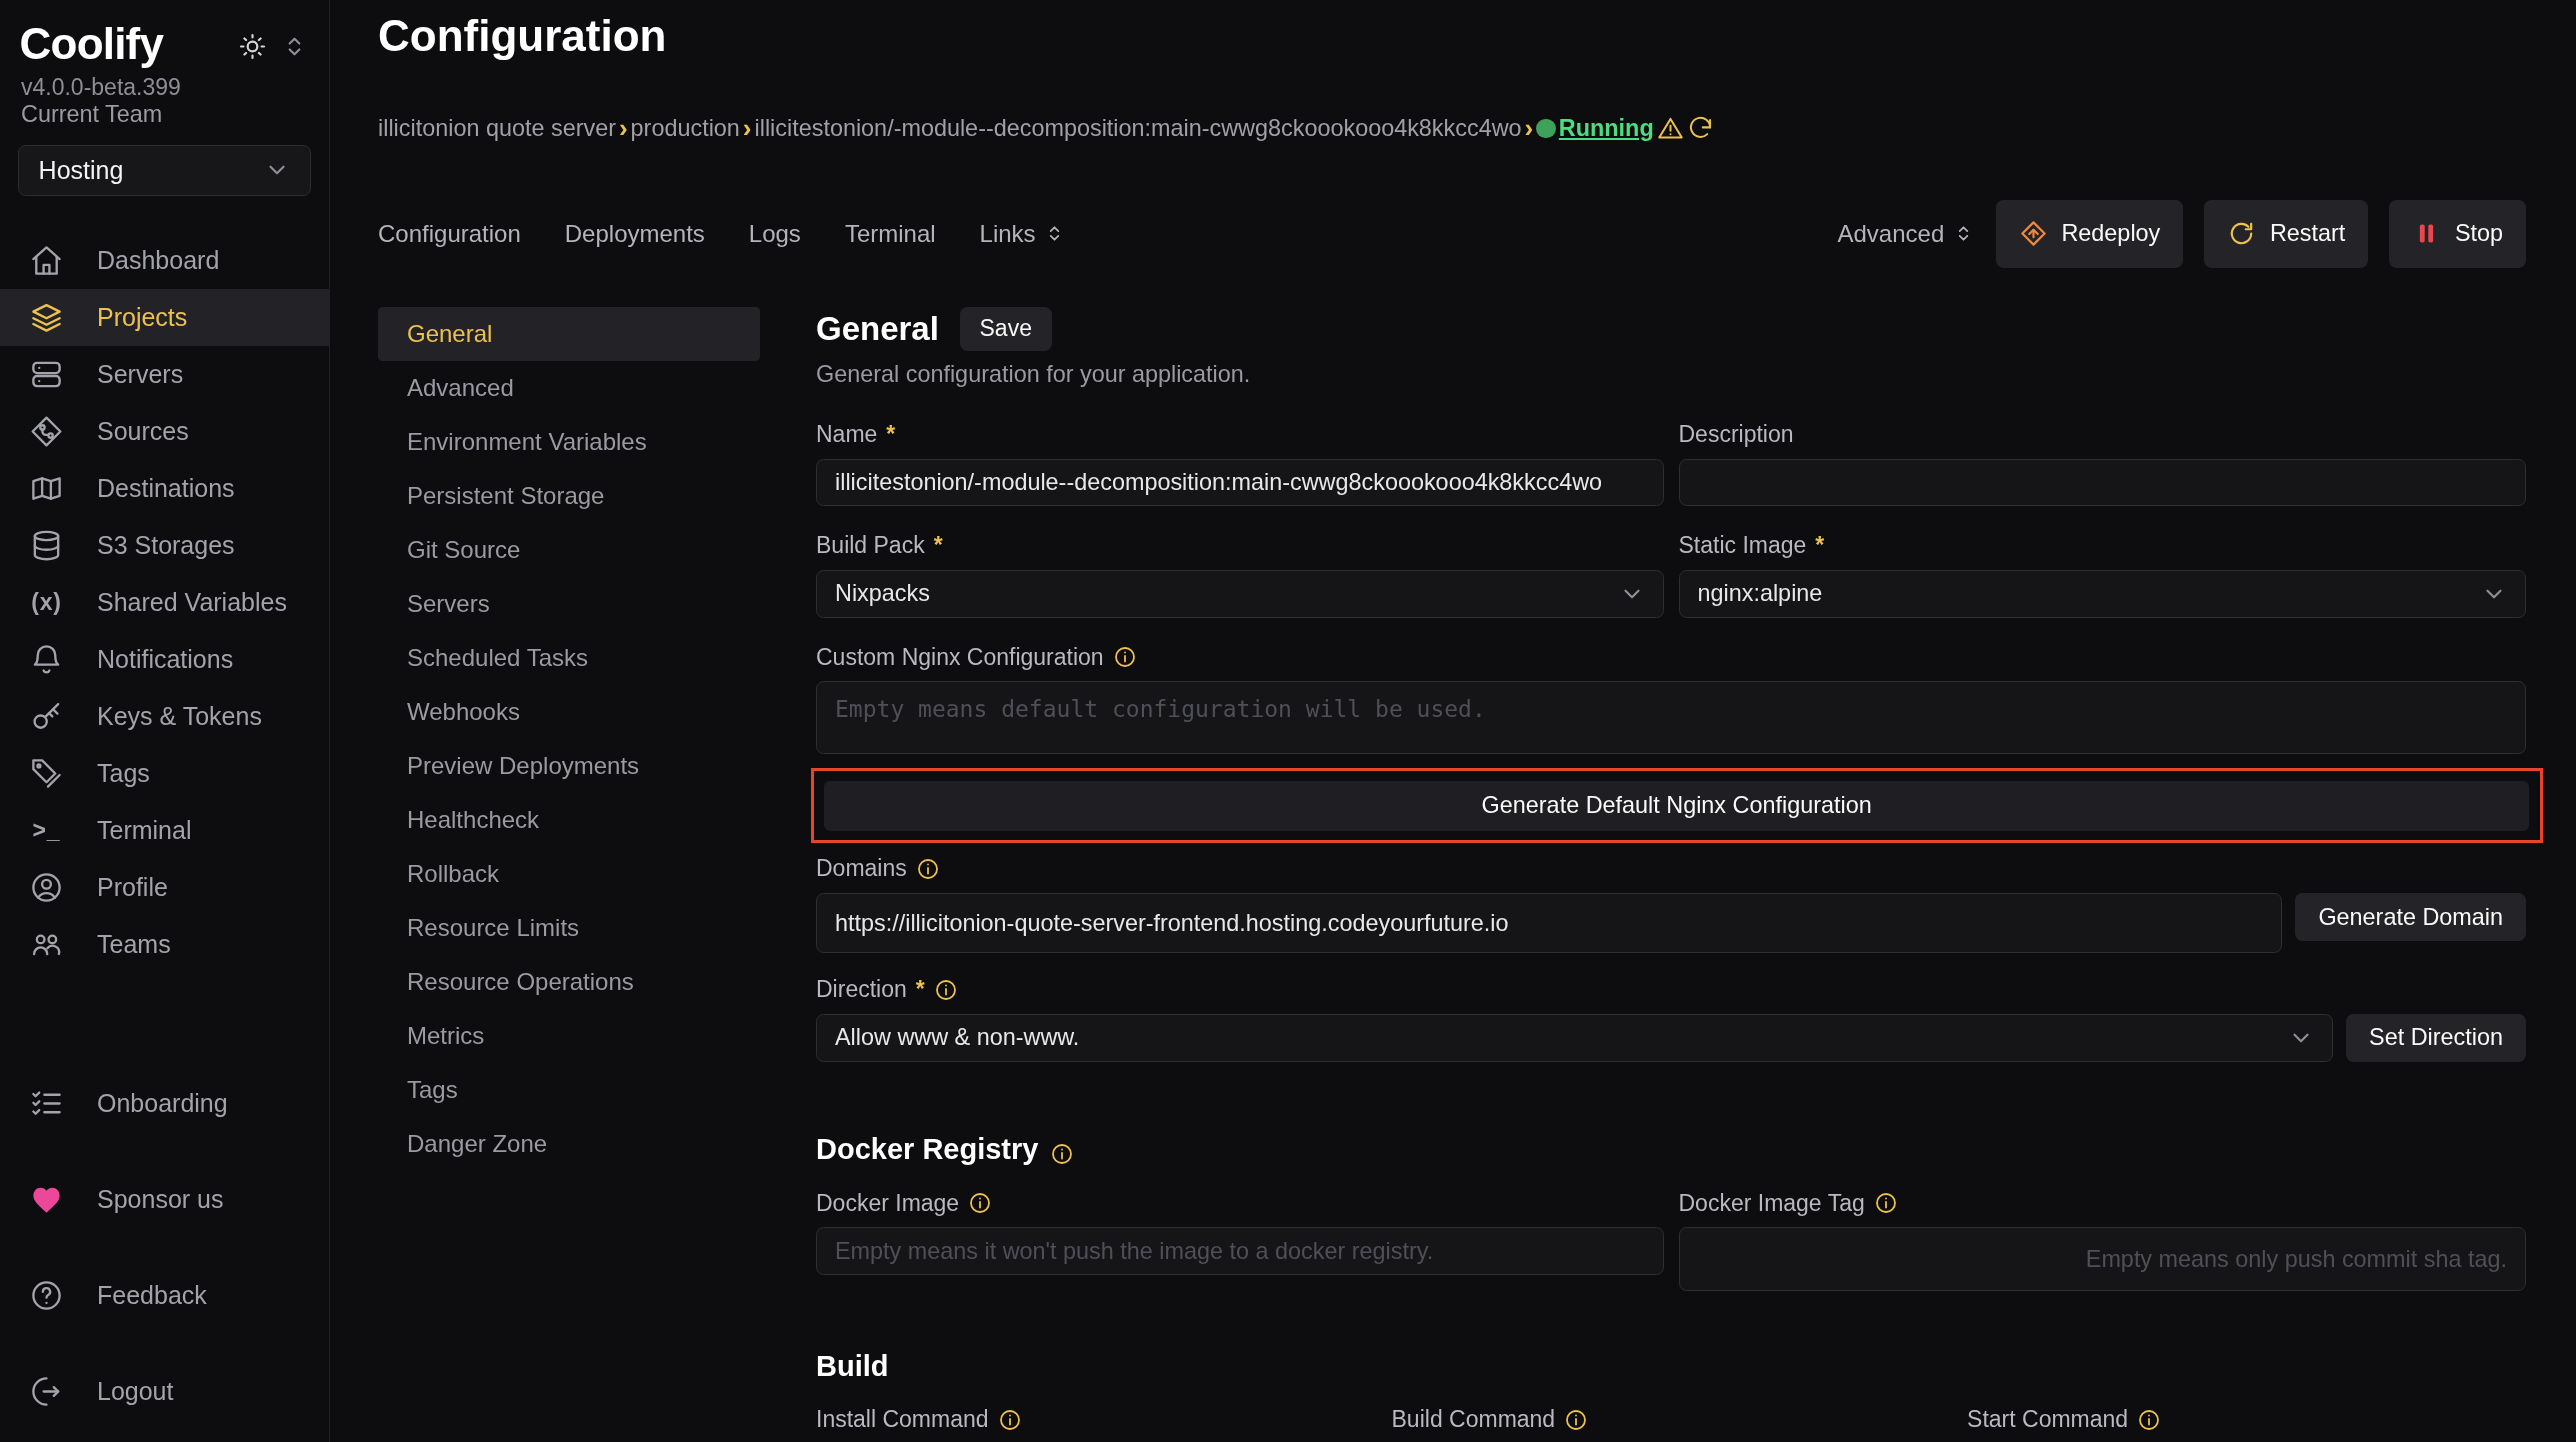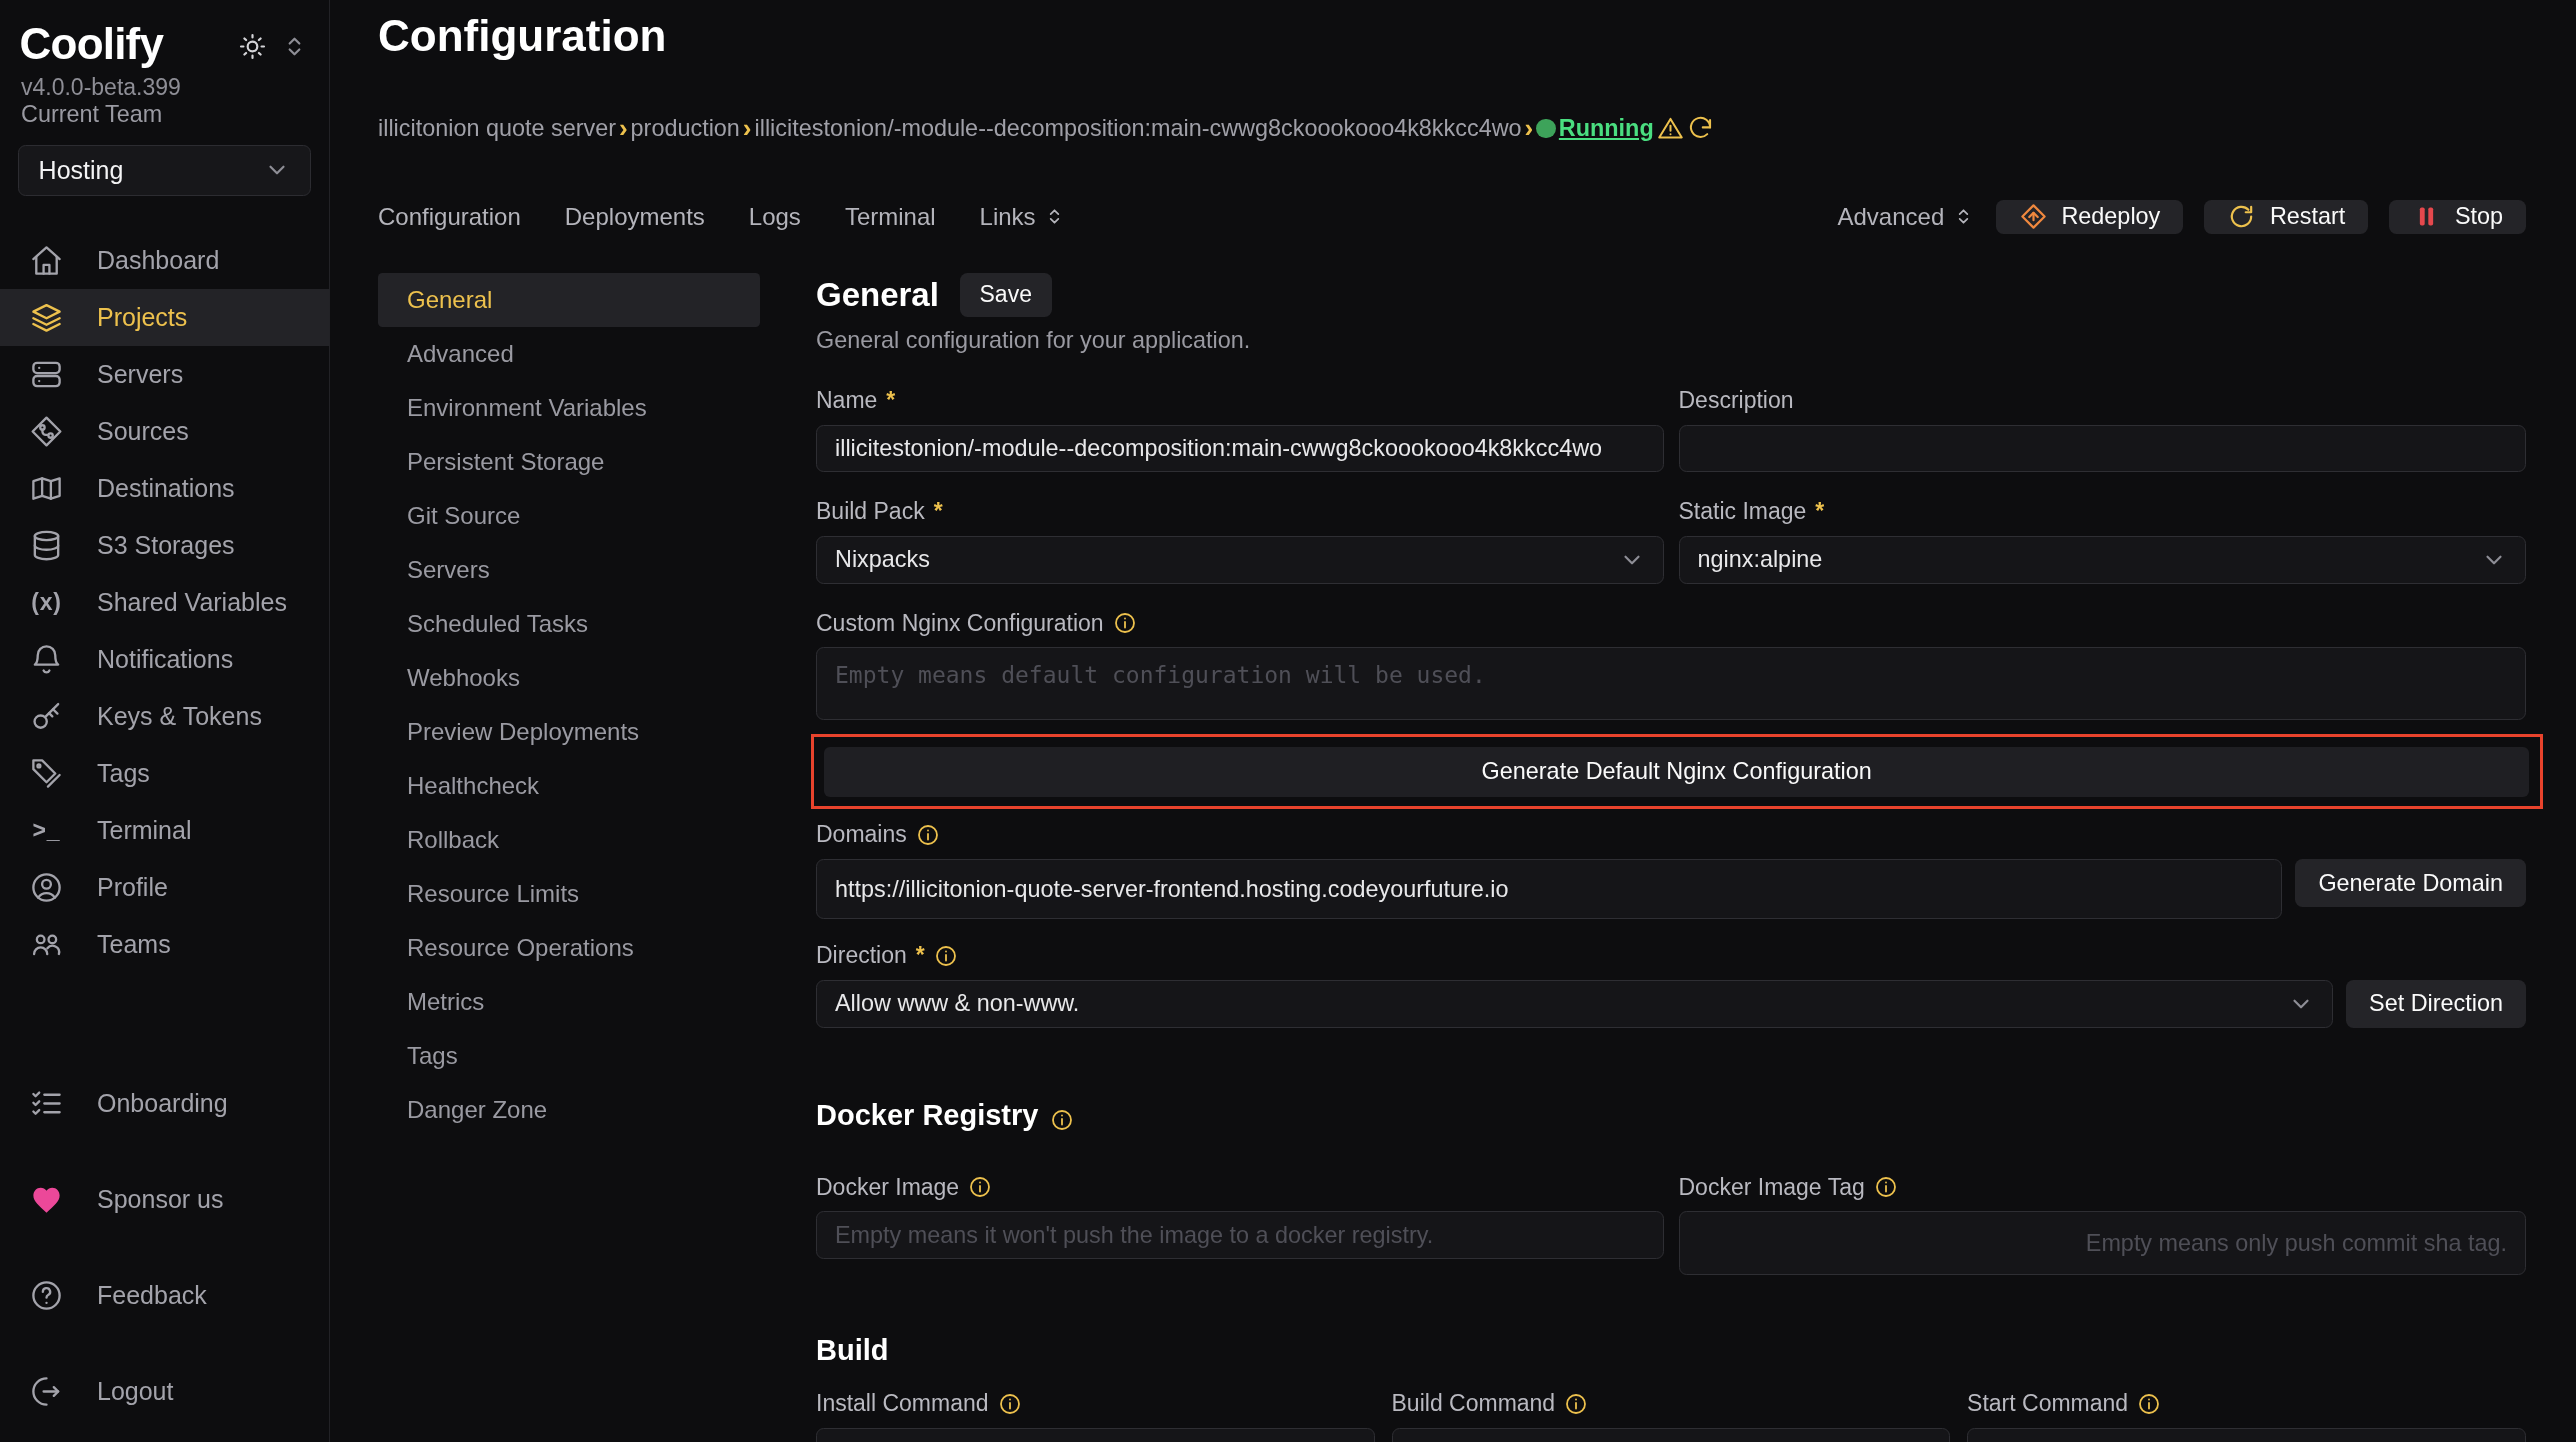--- a/index.html
+++ b/index.html
@@ -57,21 +57,21 @@
   .bc-ic { width:27px; height:27px; color:#edc14d; }
 
   .tabbar { margin-top:56px; display:flex; align-items:center; }
   .tabs { display:flex; gap:44px; font-size:24px; color:#b4b4bb; align-items:center; }
   .tab { cursor:pointer; display:flex; align-items:center; gap:7.6px; }
   .tab svg { width:23px; height:23px; color:#b4b4bb; }
   .actions { margin-left:auto; display:flex; align-items:center; gap:21px; }
   .adv { display:flex; align-items:center; gap:7.6px; font-size:24px; color:#b4b4bb; cursor:pointer; }
   .adv svg { width:23px; height:23px; }
   .btn {
-    height:34px; background:#242428; border:none; border-radius:7.6px;
+    height:68px; background:#242428; border:none; border-radius:7.6px;
     color:#fafafa; font-size:23.4px; font-family:inherit;
     display:flex; align-items:center; gap:13.6px; padding:0 23px; cursor:pointer;
   }
   .btn svg { width:29px; height:29px; }
 
   .content { display:flex; margin-top:39px; gap:56px; min-height:0; }
 
   
   .subnav { width:382px; min-width:382px; display:flex; flex-direction:column; }
   .subnav-item {
@@ -529,21 +529,21 @@
 
         <div style="margin-top:71px;">
           <div class="h3">
             <span>Docker Registry</span>
             <svg class="info-ic" viewBox="0 0 24 24" fill="none" stroke="currentColor" stroke-width="1.8" stroke-linecap="round">
                 <circle cx="12" cy="12" r="9"></circle>
                 <path d="M12 11v5.5"></path>
                 <path d="M12 7.5h.01"></path>
               </svg>
           </div>
-          <div class="grid2" style="margin-top:42px;">
+          <div class="grid2" style="margin-top:24px;">
             <div>
               <div class="field-label">
                 <span>Docker Image</span>
                 <svg class="info-ic" viewBox="0 0 24 24" fill="none" stroke="currentColor" stroke-width="1.8" stroke-linecap="round">
                     <circle cx="12" cy="12" r="9"></circle>
                     <path d="M12 11v5.5"></path>
                     <path d="M12 7.5h.01"></path>
                   </svg>
               </div>
               <input class="input" style="height: 48px;" placeholder="Empty means it won't push the image to a docker registry.">

